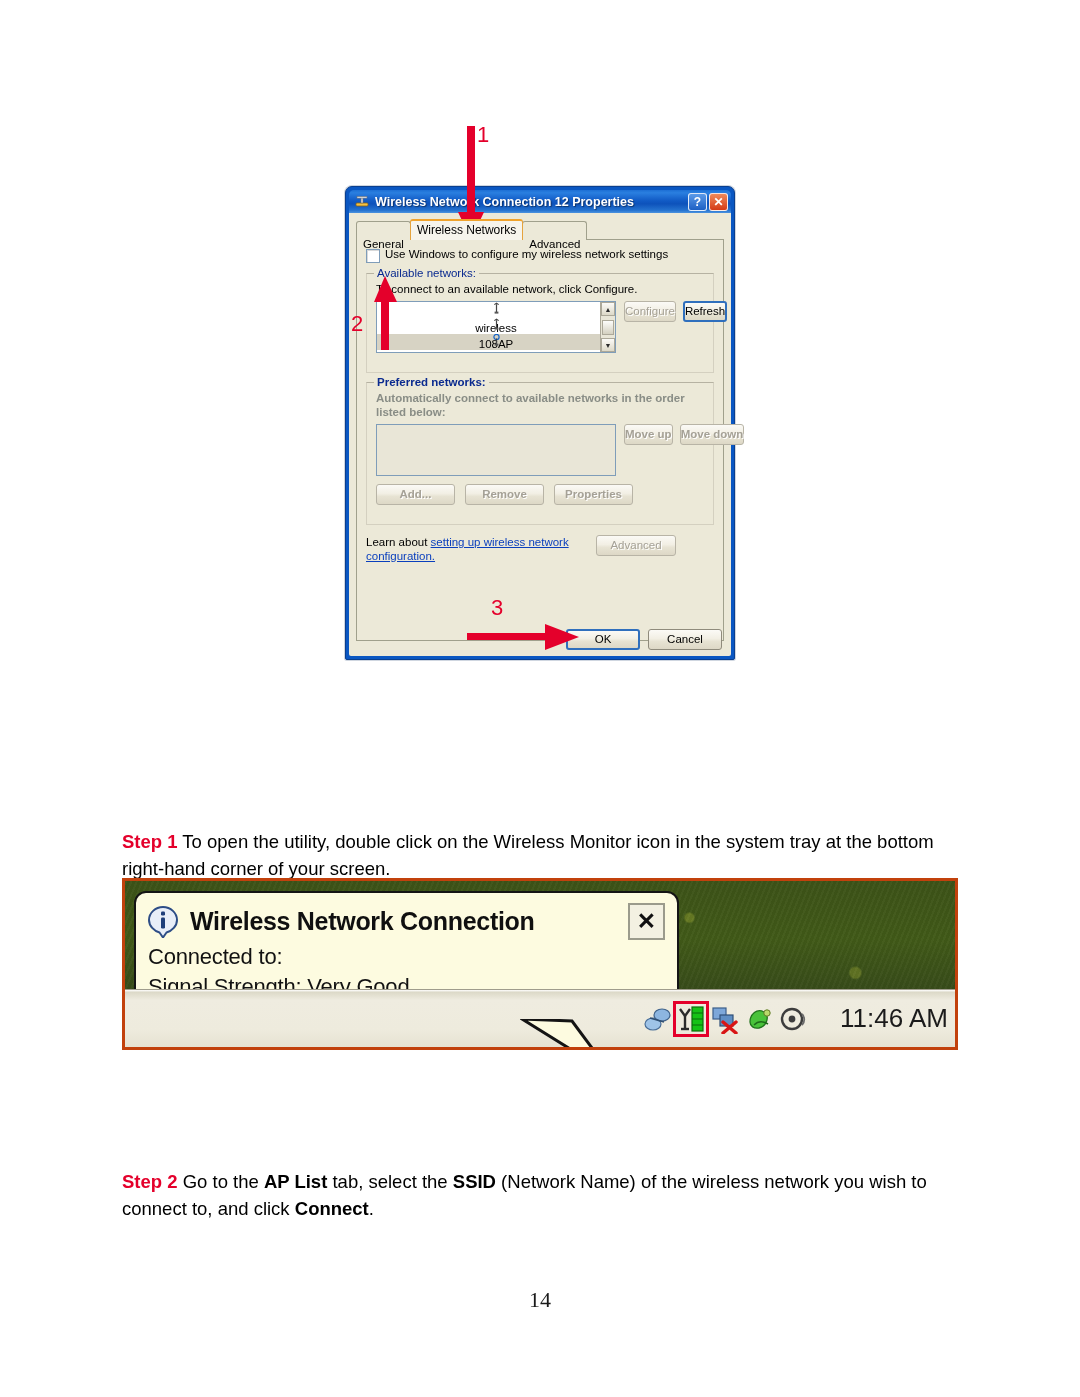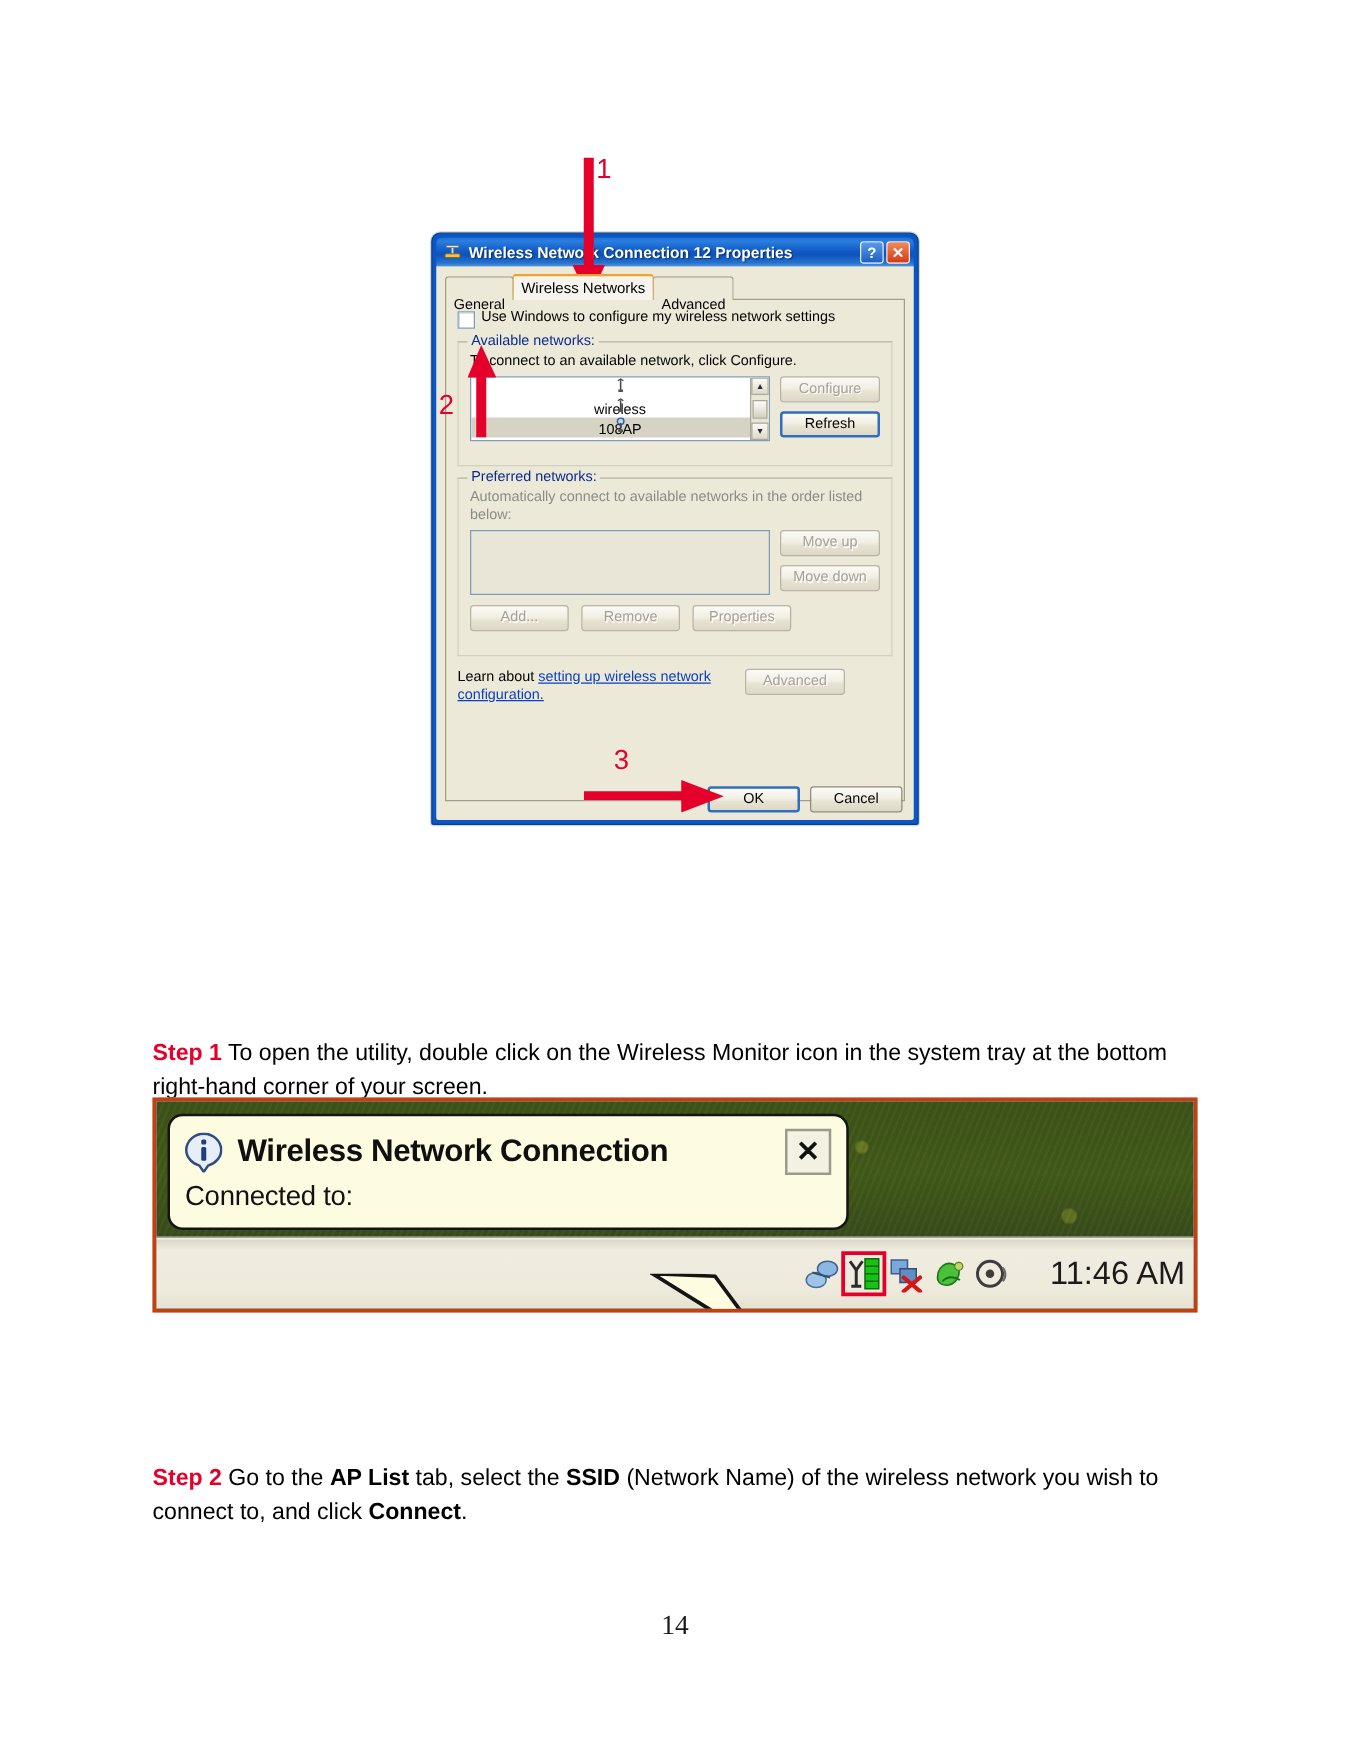--- a/index.html
+++ b/index.html
@@ -183,21 +183,21 @@
     box-sizing: border-box;
     display: flex; align-items: center; justify-content: center;
     font-size: 7px; color: #2b2b2b;
   }
   .sb-thumb {
     height: 13px; margin: 1px 1px 0 1px;
     background: linear-gradient(to bottom,#fdfdfb,#d4d0c0);
     border: 1px solid #aca899;
   }
 
-  .btncol { display: flex; flex-direction: column; gap: 7px; width: 80px; flex: 0 0 auto; }
+  .btncol { display: flex; flex-direction: row; gap: 7px; width: 80px; flex: 0 0 auto; }
   .xpbtn {
     font-size: 11.5px;
     color: #000;
     background: linear-gradient(to bottom,#fbfaf6 0%,#f2efe4 45%,#e7e3d3 60%,#ddd8c6 100%);
     border: 1px solid #8f8b7c;
     border-radius: 3px;
     height: 21px;
     line-height: 19px;
     text-align: center;
     box-sizing: border-box;
@@ -411,21 +411,21 @@
                 <div class="sb-arrow">▼</div>
               </div>
             </div>
             <div class="btncol">
               <div class="xpbtn dis">Configure</div>
               <div class="xpbtn def">Refresh</div>
             </div>
           </div>
         </div>
 
-        <div class="groupbox" style="">
+        <div class="groupbox" style="font-weight:bold;">
           <div class="group-legend">Preferred networks:</div>
           <div class="group-desc dim">Automatically connect to available networks in the order listed below:</div>
           <div class="list-row">
             <div class="listbox empty"></div>
             <div class="btncol">
               <div class="xpbtn dis">Move up</div>
               <div class="xpbtn dis">Move down</div>
             </div>
           </div>
           <div class="btnrow3">
@@ -494,20 +494,21 @@
         <svg width="30" height="32" viewBox="0 0 30 32">
           <path d="M15 1 C22.7 1 29 7 29 14 C29 20 24 25 18.5 26.5 L15 31.5 L11.5 26.5 C6 25 1 20 1 14 C1 7 7.3 1 15 1 Z" fill="#e8eef8" stroke="#2d4d86" stroke-width="2"></path>
           <rect x="13" y="5.5" width="4" height="4" rx="1.2" fill="#1f3f7a"></rect>
           <rect x="13" y="11.5" width="4" height="11" rx="1.2" fill="#1f3f7a"></rect>
         </svg>
       </span>
       <span class="balloon-title">Wireless Network Connection</span>
       <span class="balloon-x">✕</span>
     </div>
     <div class="balloon-line">Connected to:</div>
+    <div class="balloon-line">Signal Strength: Very Good</div>
   </div>
 
   <div class="taskbar">
     <div class="tray">
 
       <span class="tray-ico">
         <svg width="30" height="30" viewBox="0 0 30 30">
           <ellipse cx="11" cy="20" rx="8" ry="6" fill="#9fc4e8" stroke="#4a6f99" stroke-width="1.2"></ellipse>
           <ellipse cx="20" cy="11" rx="8" ry="6" fill="#8db6e0" stroke="#3f628a" stroke-width="1.2"></ellipse>
           <path d="M8 14 L22 18" stroke="#2f4f72" stroke-width="1.6"></path>

